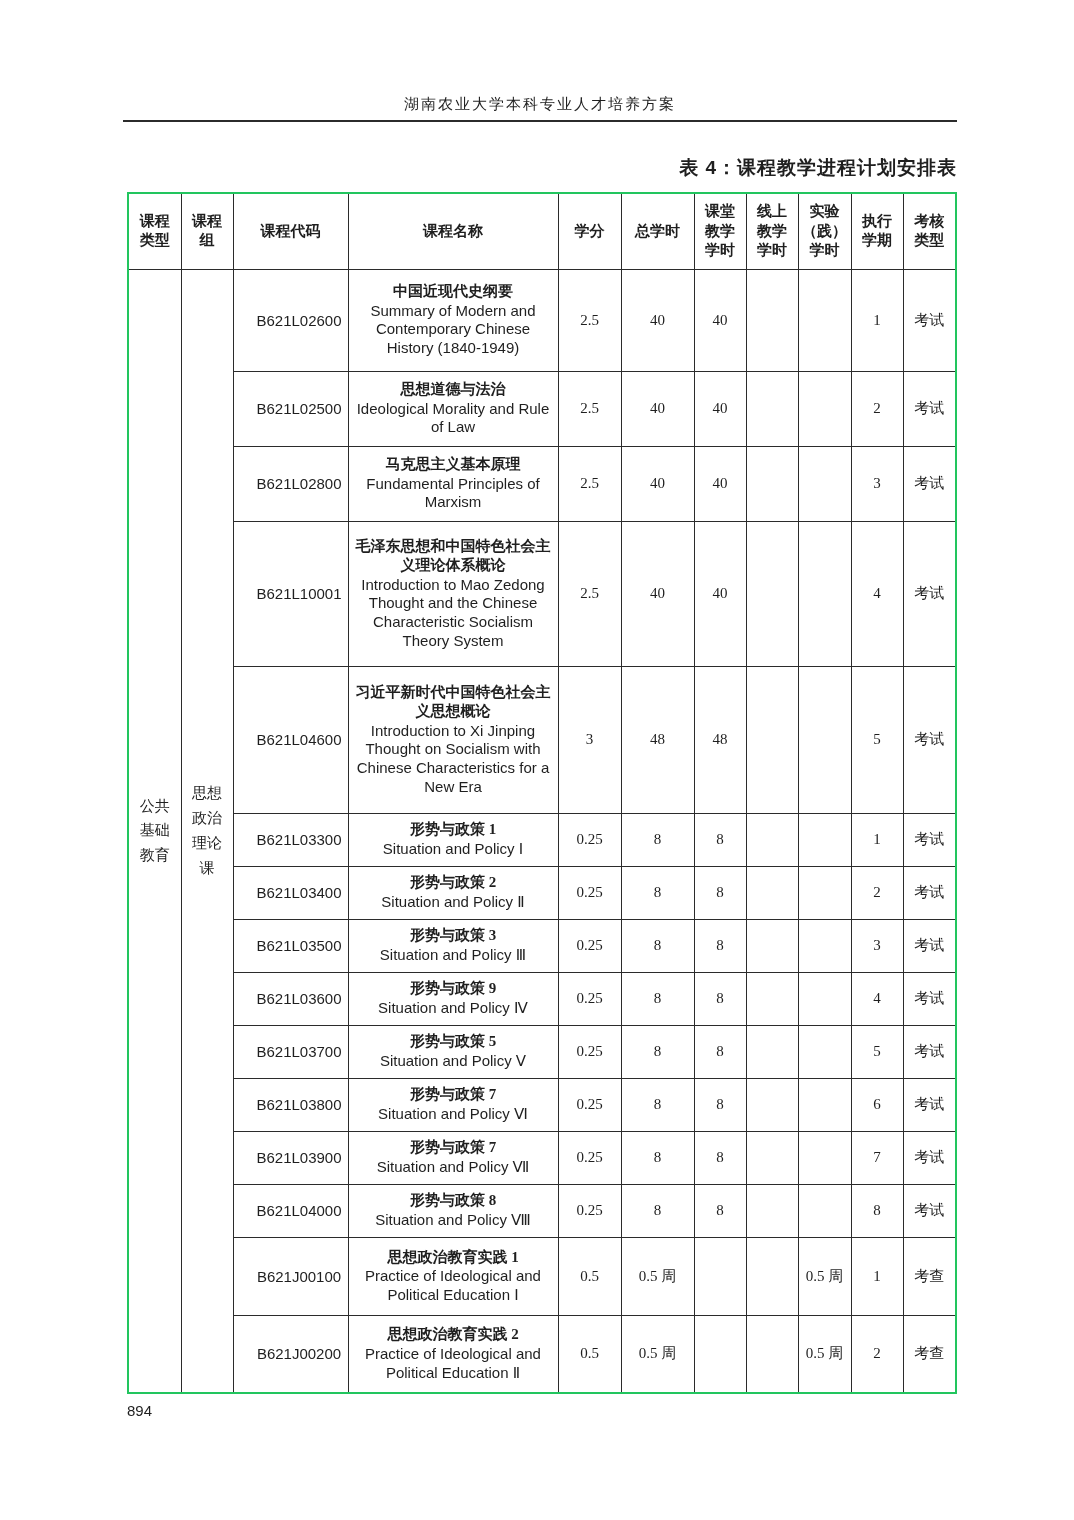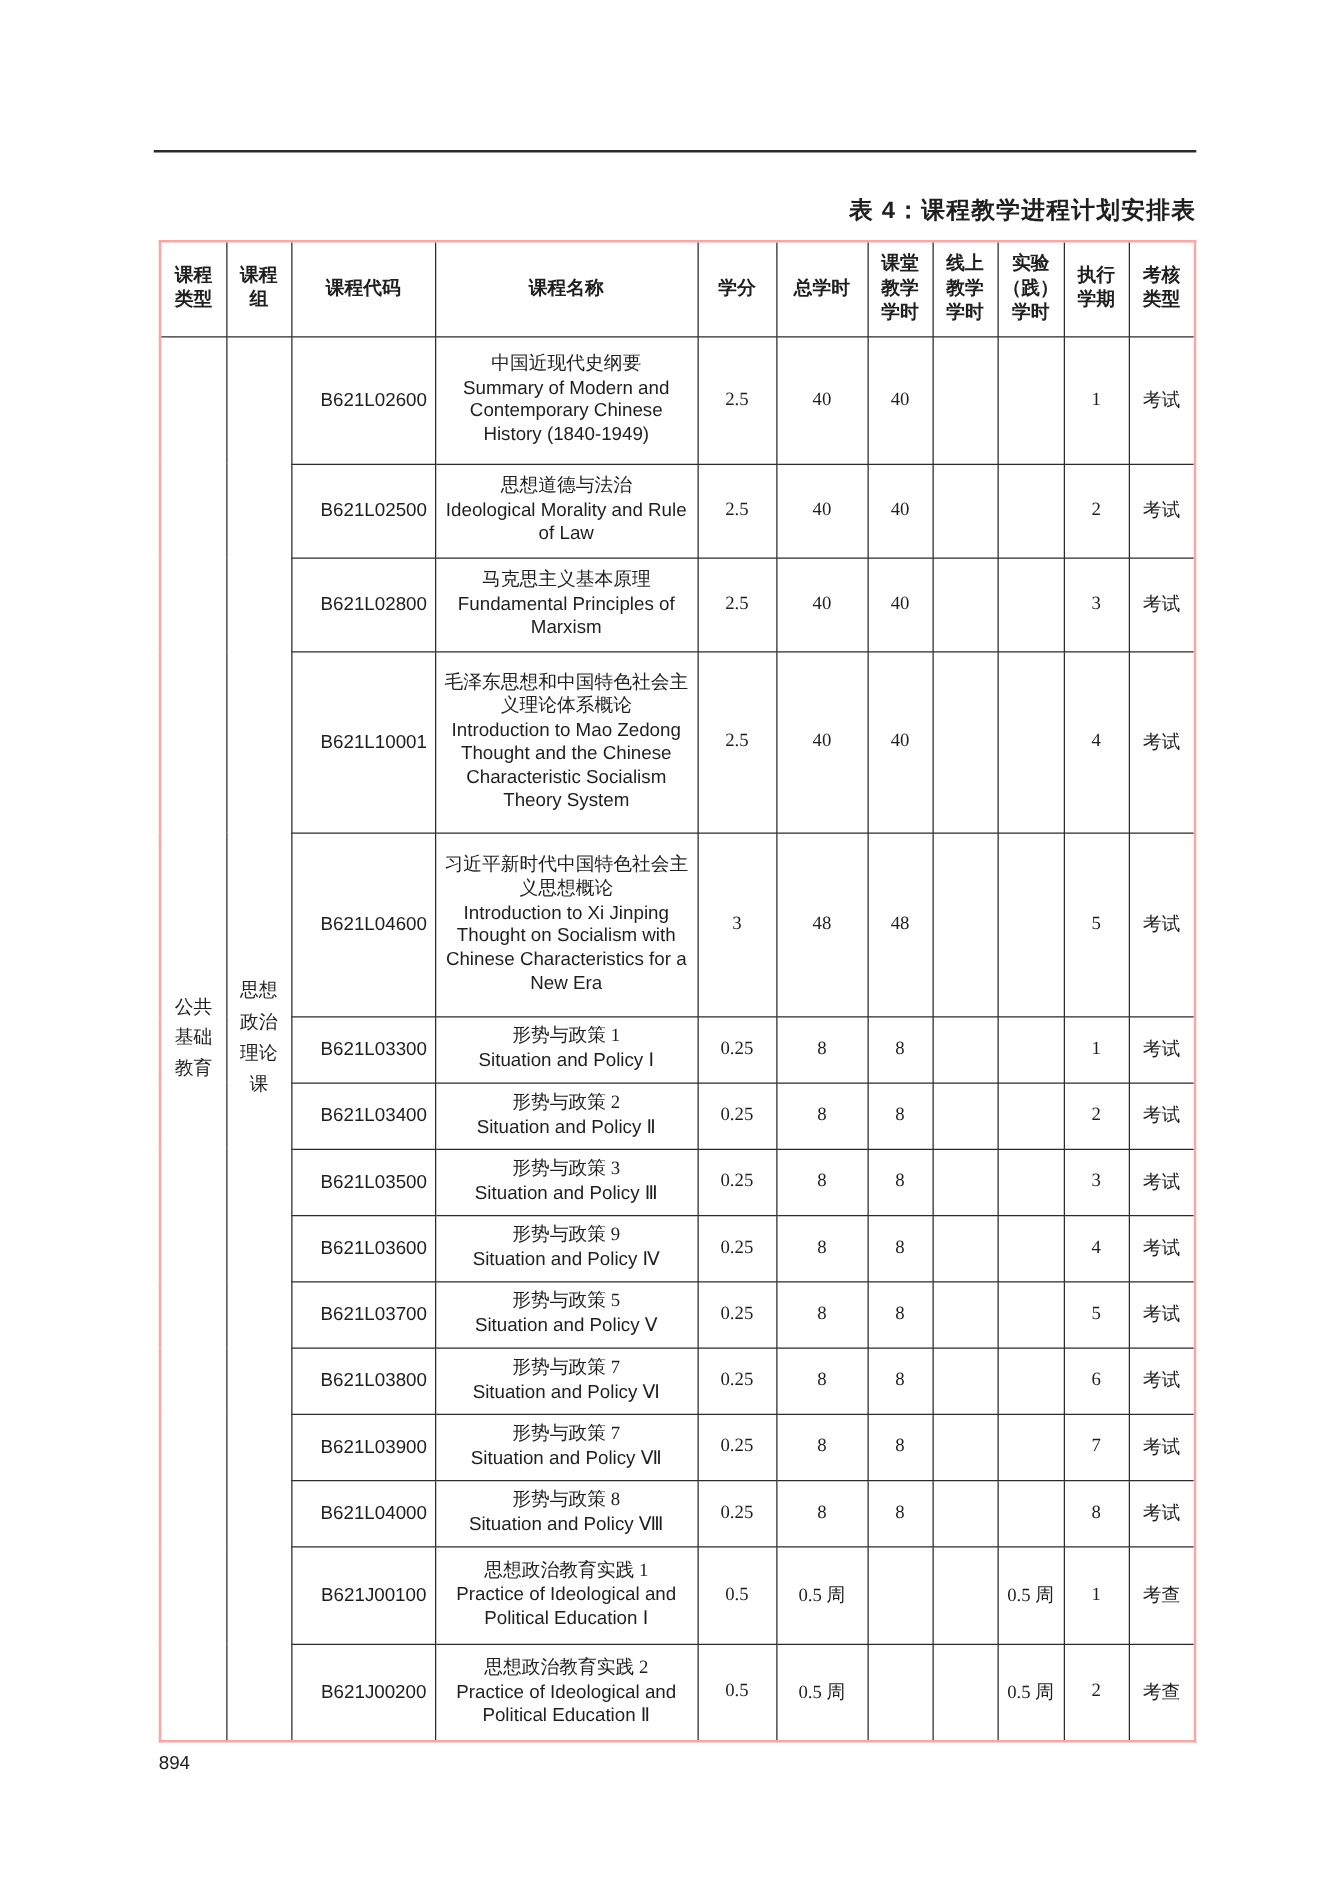--- a/index.html
+++ b/index.html
@@ -16,52 +16,53 @@
     border-top:2px solid #2b2b2b;
   }
   .table-title{
     position:absolute;top:155px;left:123px;width:834px;margin:0;text-align:right;
     font-size:19px;font-weight:bold;font-family:"Liberation Sans",sans-serif;
     letter-spacing:1px;
   }
   table.schedule{
     position:absolute;top:192px;left:127px;width:828px;
     border-collapse:collapse;table-layout:fixed;
-    border:2px solid #fca5a5;
+    border:2px solid #22c55e;
   }
   .schedule th,.schedule td{
     border:1px solid #2b2b2b;text-align:center;vertical-align:middle;
     padding:2px 3px;font-size:15px;overflow:hidden;
   }
   .schedule th{
     font-weight:bold;white-space:pre-line;line-height:1.3;
     font-family:"Liberation Serif",serif;
   }
   thead tr{height:76px;}
   tbody tr:nth-child(1){height:102px;}
   tbody tr:nth-child(2),tbody tr:nth-child(3){height:75px;}
   tbody tr:nth-child(4){height:145px;}
   tbody tr:nth-child(5){height:147px;}
   tbody tr:nth-child(n+6):nth-child(-n+13){height:53px;}
   tbody tr:nth-child(14),tbody tr:nth-child(15){height:78px;}
   td.vcell{white-space:pre-line;line-height:1.65;font-family:"Liberation Serif",serif;}
   td.code{font-family:"Liberation Sans",sans-serif;padding-left:20px;}
   td.num{font-family:"Liberation Serif",serif;}
   td.zh{font-family:Liberation Serif, serif;margin-top:47px;}
-  td.name .zh{font-family:"Liberation Serif",serif;line-height:1.3;}
+  td.name .zh{font-family:"Liberation Serif",serif;line-height:1.3;font-weight:bold;}
   td.name .en{font-family:"Liberation Sans",sans-serif;line-height:1.25;}
   .page-number{
     position:absolute;top:1402px;left:127px;font-size:15px;
     font-family:"Liberation Sans",sans-serif;
   }
 </style>
 </head>
 <body>
 
 <div class="page">
+  <div class="running-header">湖南农业大学本科专业人才培养方案</div>
   <div class="header-rule"></div>
   <h1 class="table-title">表 4：课程教学进程计划安排表</h1>
 
   <table class="schedule">
     <colgroup>
       <col style="width:53px">
         <col style="width:52px">
         <col style="width:115px">
       <col style="width:210px">
         <col style="width:63px">

